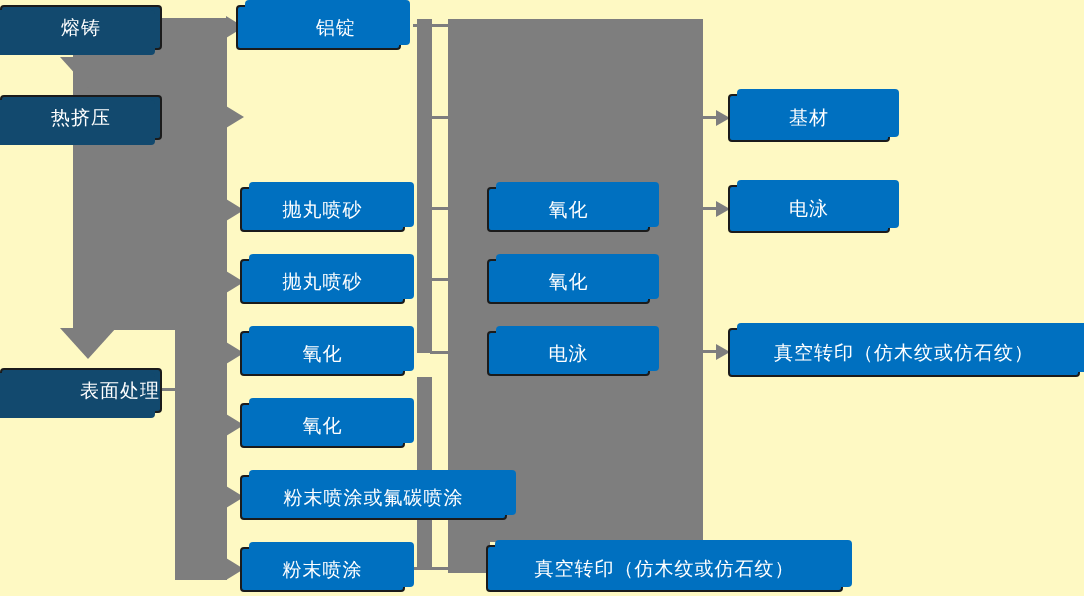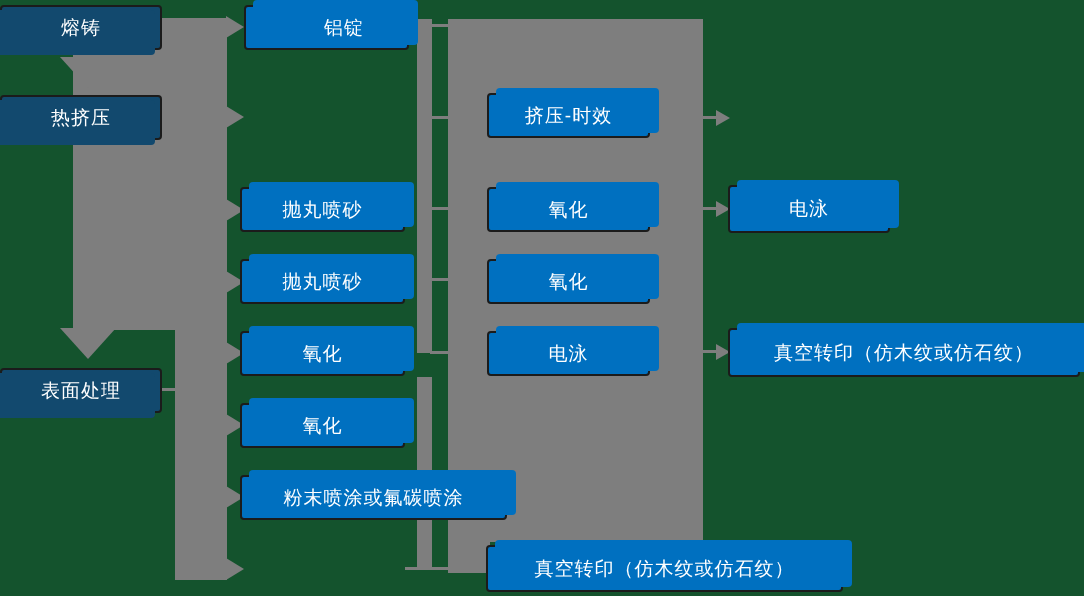--- a/index.html
+++ b/index.html
@@ -1,22 +1,22 @@
 <!DOCTYPE html>
 <html><head>
 <meta charset="utf-8">
 <style>
   html, body { margin: 0; padding: 0; background: #ffffff; }
   .canvas {
     position: relative;
     width: 1084px;
     height: 596px;
-    background: #14532d;
+    background: #fef9c3;
     overflow: hidden;
-    font-family: Liberation Sans, sans-serif;
+    font-family: Liberation Mono, monospace;
   }
   .connector-layer {
     position: absolute;
     left: 0; top: 0;
     width: 1084px; height: 596px;
     z-index: 1;
   }
   .node {
     position: absolute;
     box-sizing: border-box;
@@ -94,59 +94,62 @@
       <polygon points="716,344 730,352 716,360"></polygon>
     </g>
   </svg>
 
   <div class="node dark" style="left:0px; top:5px; width:162px; height:45px;">
     <span>熔铸</span>
   </div>
   <div class="node dark" style="left:0px; top:95px; width:162px; height:45px;">
     <span>热挤压</span>
   </div>
-  <div class="node dark" style="left:0px; top:368px; width:162px; height:45px;">
+  <div class="node dark" style="left:0px; top:368px; width:162px; height:45px;justify-content:flex-end;">
     <span>表面处理</span>
   </div>
 
-  <div class="node" style="left:244px; top:5px; width:165px; height:45px;padding-left:35px;">
+  <div class="node" style="left:236px; top:5px; width:165px; height:45px;padding-left:35px;">
     <span>铝锭</span>
   </div>
   <div class="node" style="left:240px; top:187px; width:165px; height:45px;">
     <span>抛丸喷砂</span>
   </div>
   <div class="node" style="left:240px; top:259px; width:165px; height:45px;">
     <span>抛丸喷砂</span>
   </div>
   <div class="node" style="left:240px; top:331px; width:165px; height:45px;">
     <span>氧化</span>
   </div>
   <div class="node" style="left:240px; top:403px; width:165px; height:45px;">
     <span>氧化</span>
   </div>
   <div class="node" style="left:240px; top:475px; width:267px; height:45px;text-align:right;">
     <span>粉末喷涂或氟碳喷涂</span>
   </div>
+  <div class="node" style="left:240px; top:547px; width:165px; height:45px;">
+    <span>粉末喷涂</span>
+  </div>
 
-  <div class="node" style="left:487px; top:93px; width:163px; height:45px;">
-    <span>挤压-时效</span>
-  </div>
   <div class="node" style="left:487px; top:187px; width:163px; height:45px;">
     <span>氧化</span>
   </div>
   <div class="node" style="left:487px; top:259px; width:163px; height:45px;">
     <span>氧化</span>
   </div>
   <div class="node" style="left:487px; top:331px; width:163px; height:45px;">
     <span>电泳</span>
   </div>
   <div class="node" style="left:486px; top:545px; width:357px; height:47px;">
     <span>真空转印（仿木纹或仿石纹）</span>
   </div>
 
+  <div class="node" style="left:728px; top:94px; width:162px; height:48px;">
+    <span>基材</span>
+  </div>
   <div class="node" style="left:728px; top:185px; width:162px; height:48px;">
     <span>电泳</span>
   </div>
   <div class="node" style="left:728px; top:328px; width:352px; height:49px;">
     <span>真空转印（仿木纹或仿石纹）</span>
   </div>
 
 </div>
 
 </body></html>

